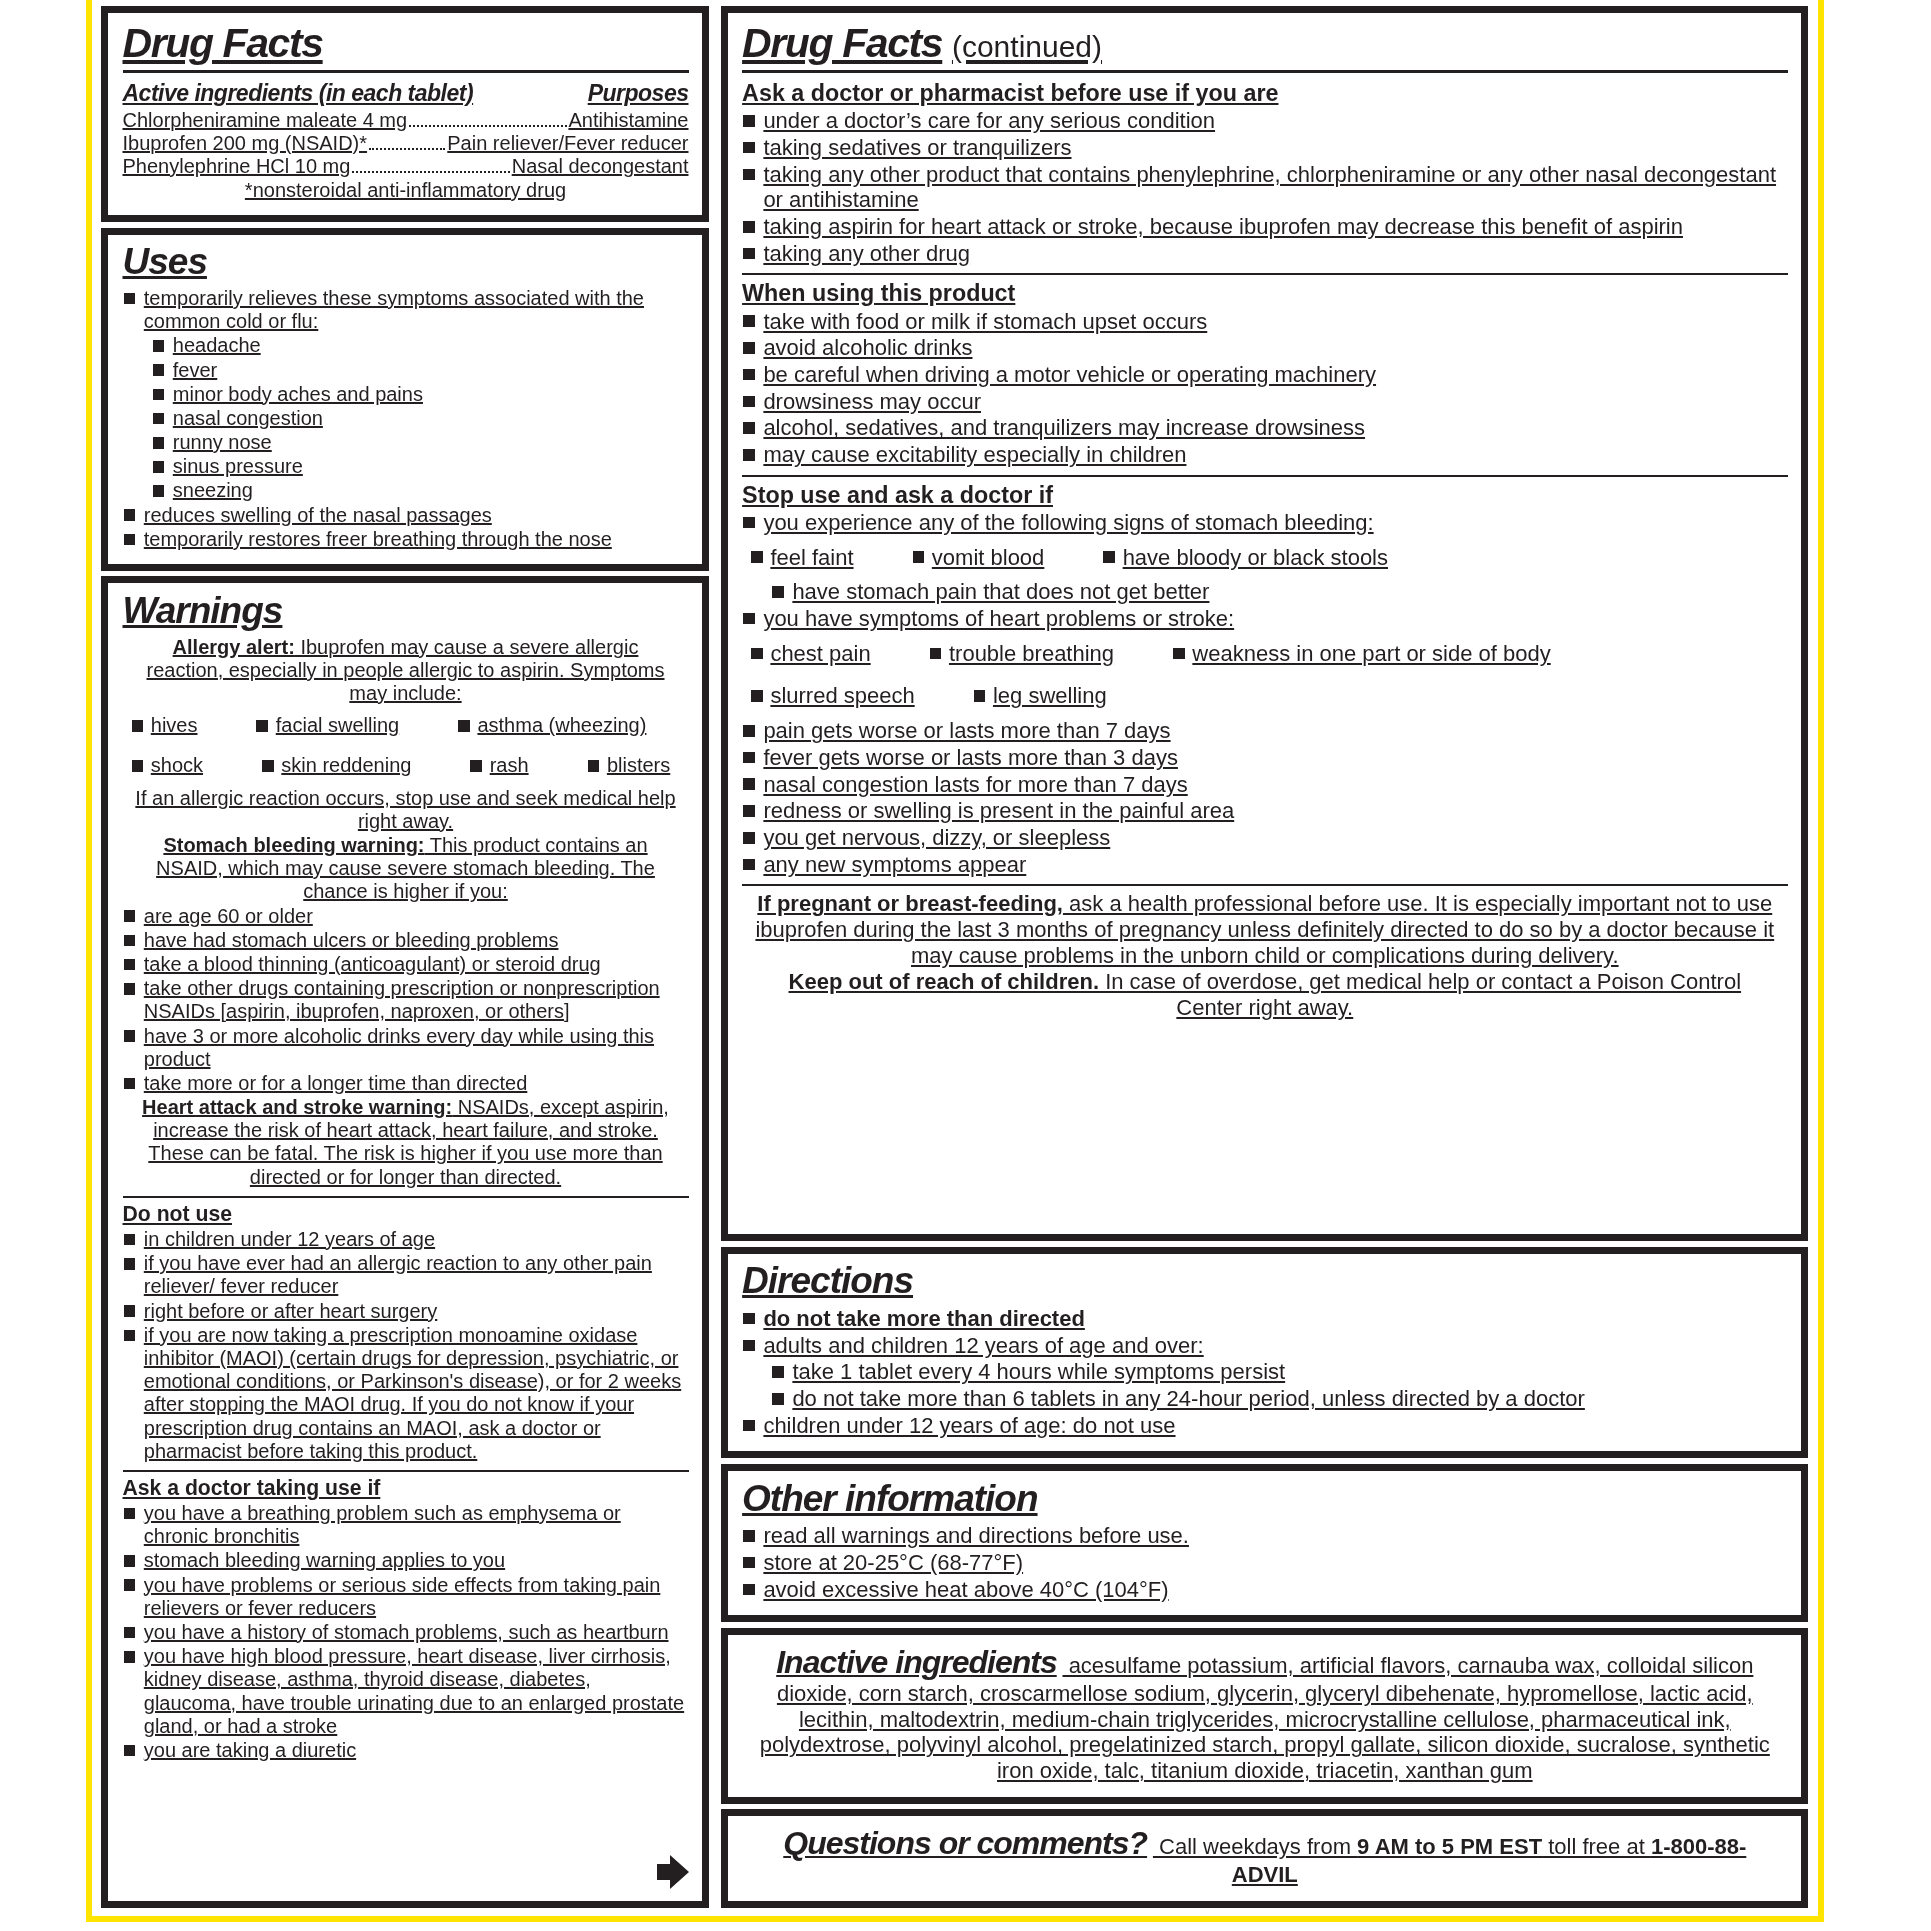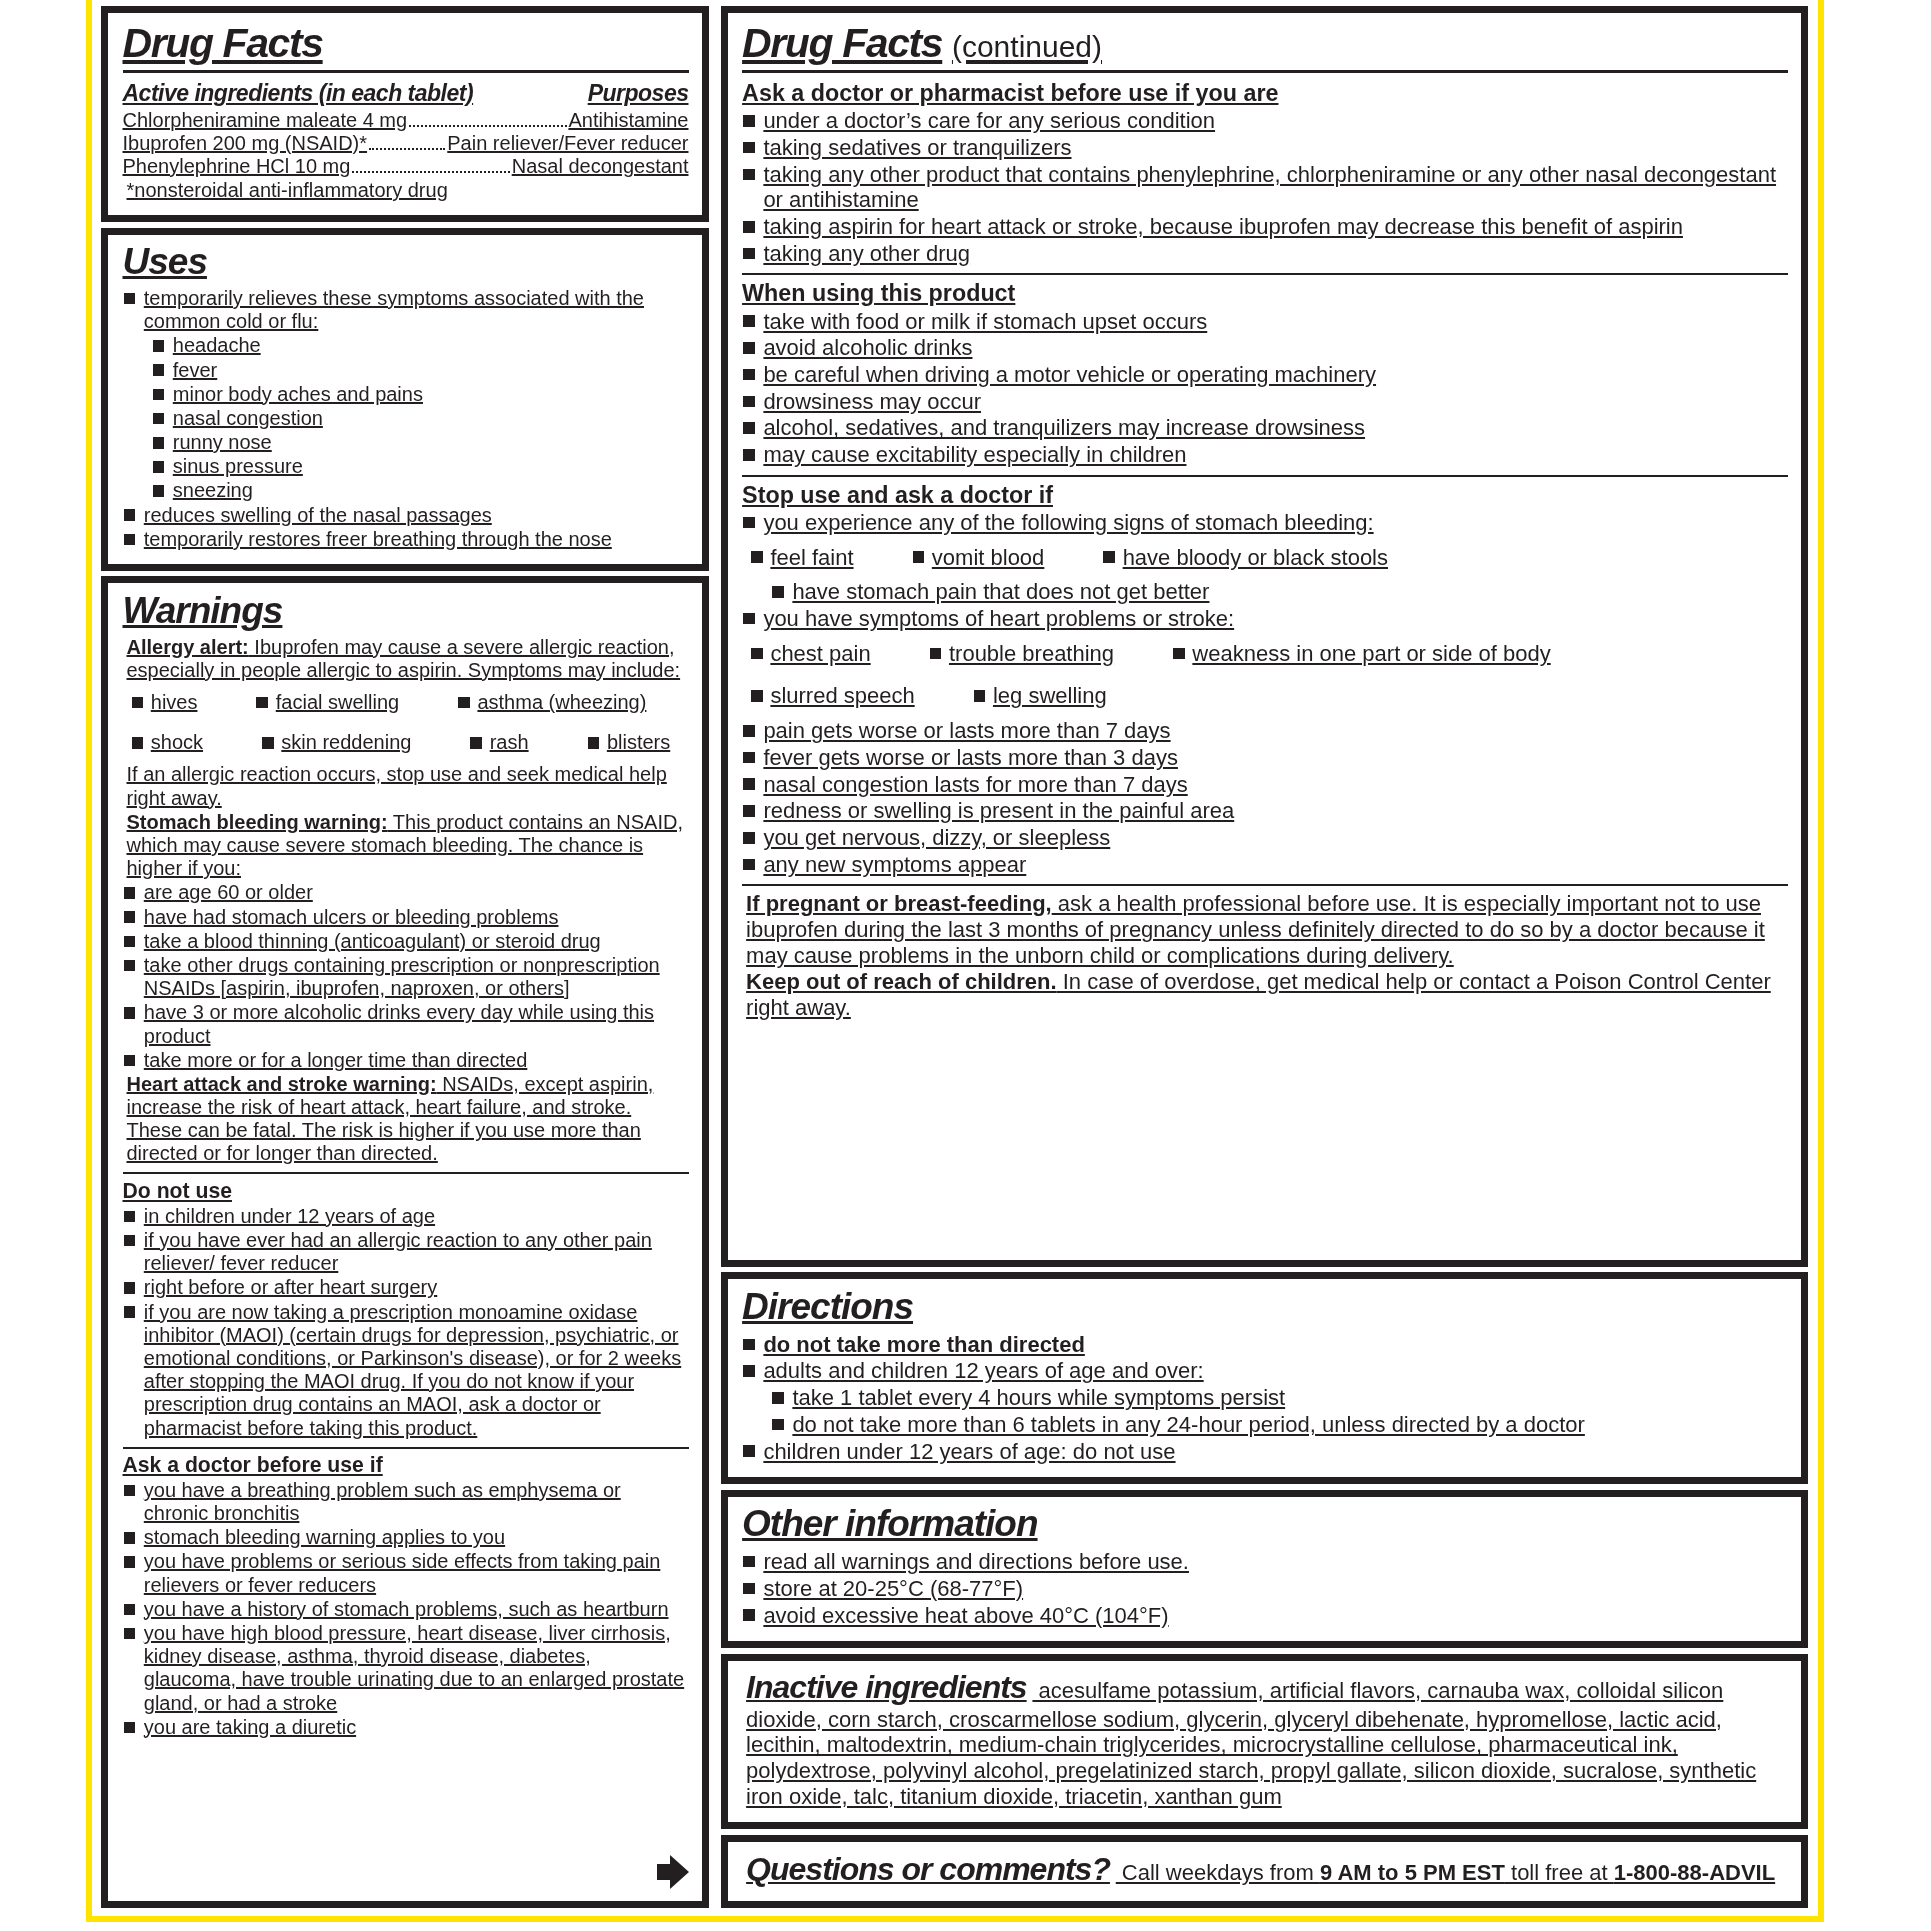--- a/index.html
+++ b/index.html
@@ -12,21 +12,21 @@
   .col.right{flex:1;font-size:22px;line-height:1.17;}
   .box{border:7.7px solid var(--ink);background:var(--paper);padding:7.7px 13.5px 11.6px 14.5px;box-sizing:border-box;}
   .grow{flex:1;}
   .title{font-size:41px;font-weight:bold;font-style:italic;letter-spacing:-1.4px;line-height:1.05;margin:1.9px 0 0;}
   .cont{font-size:30px;font-weight:normal;font-style:normal;letter-spacing:0;margin-left:9.7px;}
   .title-rule{border-top:3.9px solid var(--ink);margin:4.8px 0 6.8px;}
   .h2{font-size:37px;font-weight:bold;font-style:italic;letter-spacing:-1px;line-height:1.1;margin:0 0 3.9px;}
   .h2i{font-size:32px;font-weight:bold;font-style:italic;letter-spacing:-1px;margin-right:5.8px;}
   .h3{font-weight:bold;font-size:1.06em;margin:1px 0;}
   .rule{border-top:2.9px solid var(--ink);margin:6.8px 0 4.8px;}
-  .p{margin:1px 4px;}
+  .p{margin:1px 12px;text-align:center;}
   .bold{font-weight:bold;}
   .b{display:flex;align-items:flex-start;margin:1px 0;}
   .sq{width:11.6px;height:11.6px;background:var(--ink);flex:none;margin:5.8px 8.7px 0 1px;}
   .col.right .sq{margin-top:6.8px;}
   .t{flex:1;}
   .sub{margin-left:29px;}
   .irow{display:flex;flex-wrap:wrap;column-gap:42px;margin:1px 0;}
   .irow .b{margin:8px;}
   .irow .sq{margin-right:7.7px;}
   .ai-head{display:flex;justify-content:space-between;align-items:center;
@@ -190,21 +190,21 @@
           </div>
         <div class="b">
             <span class="sq"></span>
             <span class="t">right before or after heart surgery</span>
           </div>
         <div class="b">
             <span class="sq"></span>
             <span class="t">if you are now taking a prescription monoamine oxidase inhibitor (MAOI) (certain drugs for depression, psychiatric, or emotional conditions, or Parkinson's disease), or for 2 weeks after stopping the MAOI drug. If you do not know if your prescription drug contains an MAOI, ask a doctor or pharmacist before taking this product.</span>
           </div>
         <div class="rule"></div>
-        <div class="h3">Ask a doctor before use if</div>
+        <div class="h3">Ask a doctor taking use if</div>
         <div class="b">
             <span class="sq"></span>
             <span class="t">you have a breathing problem such as emphysema or chronic bronchitis</span>
           </div>
         <div class="b">
             <span class="sq"></span>
             <span class="t">stomach bleeding warning applies to you</span>
           </div>
         <div class="b">
             <span class="sq"></span>

